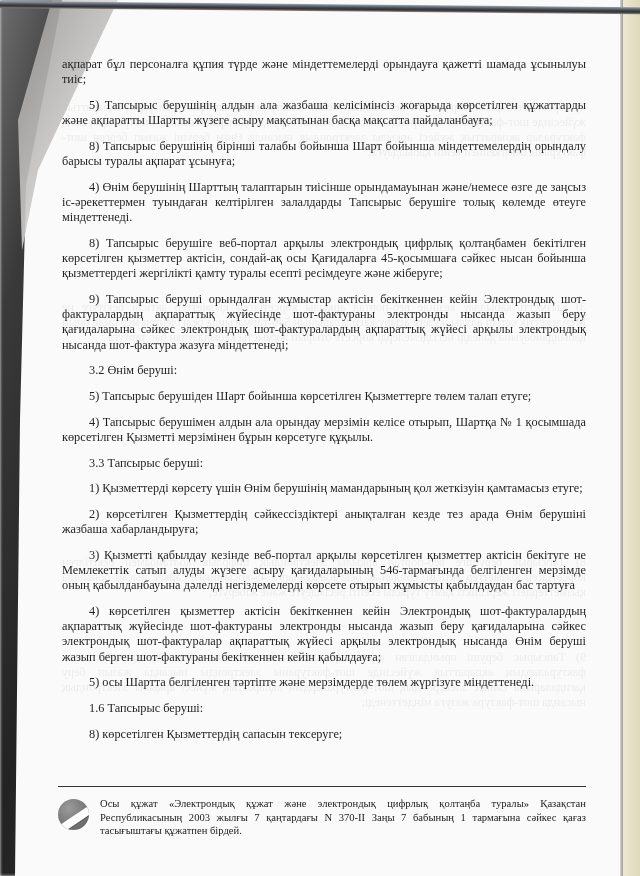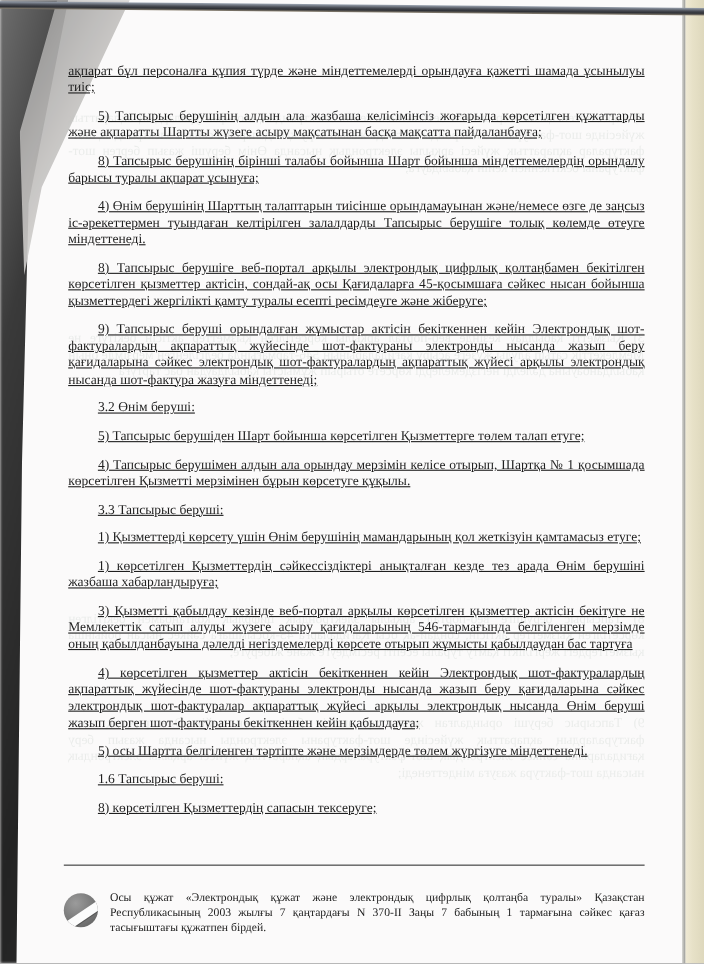--- a/index.html
+++ b/index.html
@@ -39,26 +39,26 @@
     position:absolute;left:62px;width:524px;z-index:1;
     color:#5f7a68;opacity:.10;filter:blur(.7px);
     transform:scaleX(-1);
     font-size:12.2px;line-height:15px;text-align:justify;
   }
   
   .doc-text{
     position:absolute;left:62px;top:57px;width:524px;z-index:5;
     color:#1f1f1f;font-size:12.3px;line-height:15.2px;text-align:justify;
   }
-  .para{margin:0 0 10.5px 0;text-indent:27px;text-decoration:underline;}
+  .para{margin:0 0 10.5px 0;text-indent:27px;}
   .para.cont{text-indent:0;}
   
   .footer{
     position:absolute;left:58px;top:786px;width:528px;z-index:5;
-    border-top:1.5px solid #353535;padding-top:23px;
+    border-top:1.5px solid #353535;padding-top:10px;
     display:flex;gap:11px;align-items:flex-start;
   }
   .stamp{
     width:31px;height:31px;border-radius:50%;flex:0 0 auto;margin-top:2px;
     background:radial-gradient(circle at 35% 30%,#9b9b9b,#6e6e6e 70%,#5f5f5f);
     position:relative;overflow:hidden;
   }
   .stamp::after{
     content:"";position:absolute;left:-8px;top:16px;width:52px;height:8px;
     background:#fcfcfc;transform:rotate(-34deg);
@@ -90,21 +90,21 @@
     <p class="para">5) Тапсырыс берушінің алдын ала жазбаша келісімінсіз жоғарыда көрсетілген құжаттарды және ақпаратты Шартты жүзеге асыру мақсатынан басқа мақсатта пайдаланбауға;</p>
     <p class="para">8) Тапсырыс берушінің бірінші талабы бойынша Шарт бойынша міндеттемелердің орындалу барысы туралы ақпарат ұсынуға;</p>
     <p class="para">4) Өнім берушінің Шарттың талаптарын тиісінше орындамауынан және/немесе өзге де заңсыз іс-әрекеттермен туындаған келтірілген залалдарды Тапсырыс берушіге толық көлемде өтеуге міндеттенеді.</p>
     <p class="para">8) Тапсырыс берушіге веб-портал арқылы электрондық цифрлық қолтаңбамен бекітілген көрсетілген қызметтер актісін, сондай-ақ осы Қағидаларға 45-қосымшаға сәйкес нысан бойынша қызметтердегі жергілікті қамту туралы есепті ресімдеуге және жіберуге;</p>
     <p class="para">9) Тапсырыс беруші орындалған жұмыстар актісін бекіткеннен кейін Электрондық шот-фактуралардың ақпараттық жүйесінде шот-фактураны электронды нысанда жазып беру қағидаларына сәйкес электрондық шот-фактуралардың ақпараттық жүйесі арқылы электрондық нысанда шот-фактура жазуға міндеттенеді;</p>
     <p class="para">3.2 Өнім беруші:</p>
     <p class="para">5) Тапсырыс берушіден Шарт бойынша көрсетілген Қызметтерге төлем талап етуге;</p>
     <p class="para">4) Тапсырыс берушімен алдын ала орындау мерзімін келісе отырып, Шартқа № 1 қосымшада көрсетілген Қызметті мерзімінен бұрын көрсетуге құқылы.</p>
     <p class="para">3.3 Тапсырыс беруші:</p>
     <p class="para">1) Қызметтерді көрсету үшін Өнім берушінің мамандарының қол жеткізуін қамтамасыз етуге;</p>
-    <p class="para">1) көрсетілген Қызметтердің сәйкессіздіктері анықталған кезде тез арада Өнім берушіні жазбаша хабарландыруға;</p>
+    <p class="para">2) көрсетілген Қызметтердің сәйкессіздіктері анықталған кезде тез арада Өнім берушіні жазбаша хабарландыруға;</p>
     <p class="para">3) Қызметті қабылдау кезінде веб-портал арқылы көрсетілген қызметтер актісін бекітуге не Мемлекеттік сатып алуды жүзеге асыру қағидаларының 546-тармағында белгіленген мерзімде оның қабылданбауына дәлелді негіздемелерді көрсете отырып жұмысты қабылдаудан бас тартуға</p>
     <p class="para">4) көрсетілген қызметтер актісін бекіткеннен кейін Электрондық шот-фактуралардың ақпараттық жүйесінде шот-фактураны электронды нысанда жазып беру қағидаларына сәйкес электрондық шот-фактуралар ақпараттық жүйесі арқылы электрондық нысанда Өнім беруші жазып берген шот-фактураны бекіткеннен кейін қабылдауға;</p>
     <p class="para">5) осы Шартта белгіленген тәртіпте және мерзімдерде төлем жүргізуге міндеттенеді.</p>
     <p class="para">1.6 Тапсырыс беруші:</p>
     <p class="para">8) көрсетілген Қызметтердің сапасын тексеруге;</p>
   </div>
 
   <div class="footer">
     <div class="stamp"></div>
     <p class="footer-text">Осы құжат «Электрондық құжат және электрондық цифрлық қолтаңба туралы» Қазақстан Республикасының 2003 жылғы 7 қаңтардағы N 370-II Заңы 7 бабының 1 тармағына сәйкес қағаз тасығыштағы құжатпен бірдей.</p>

